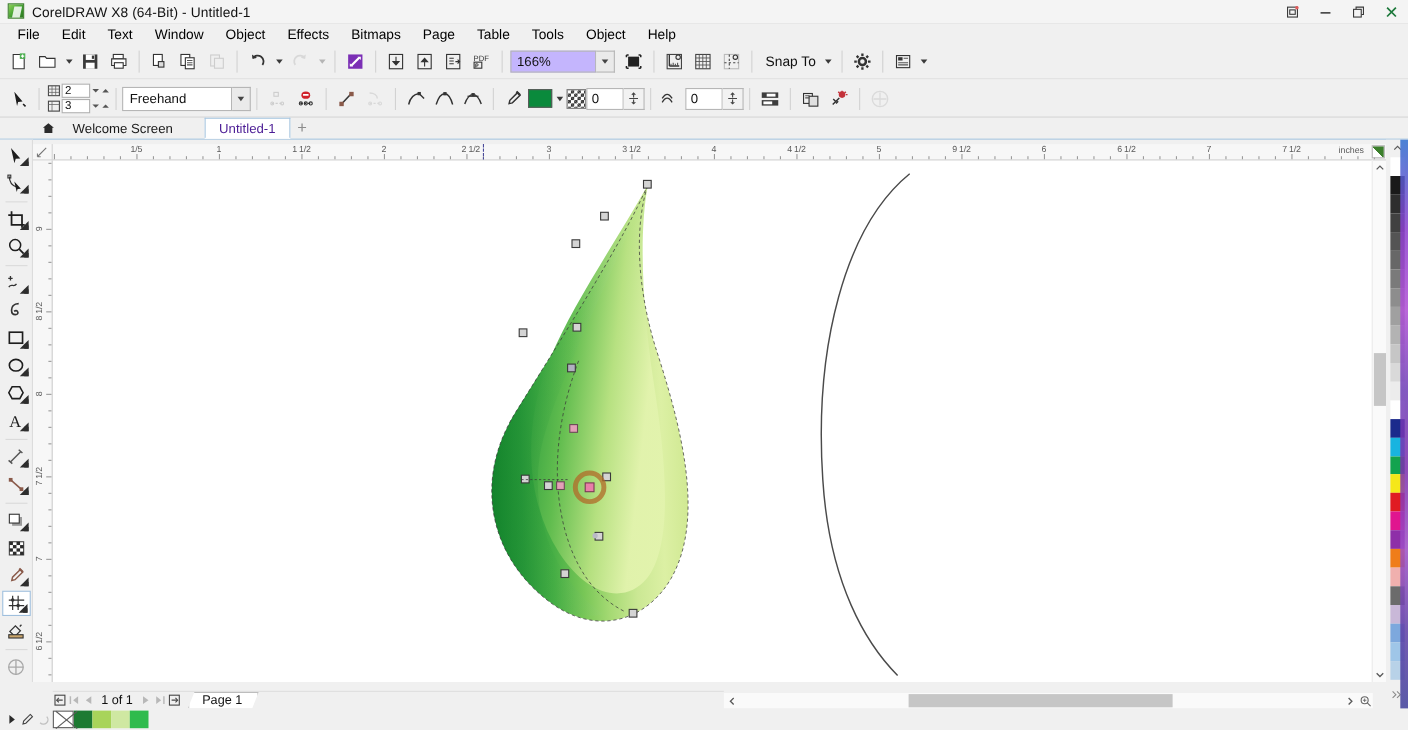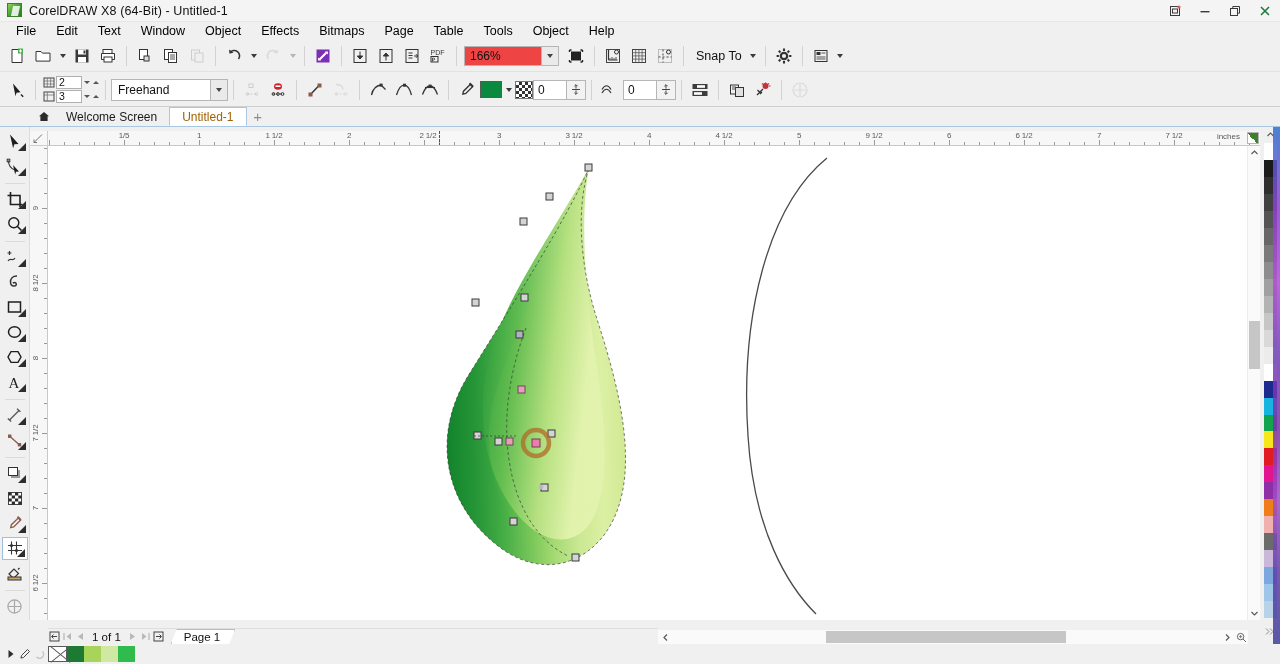--- a/index.html
+++ b/index.html
@@ -57,21 +57,21 @@
   .tb-btn.dis{ opacity:.33; }
   .tb-arrow{ width:13px;height:26px;display:flex;align-items:center;justify-content:center; }
   .tb-arrow:after{
     content:""; border-left:3.5px solid transparent; border-right:3.5px solid transparent;
     border-top:4px solid #3a3a3a; display:block;
   }
   .tb-arrow.dis:after{ border-top-color:#b5b5b5; }
   .sep{ width:1px;height:20px;background:#d2d2d2; margin:0 5px; }
 
   .zoom-combo{
-    width:78px;height:20px; background:#ef4444; border:1px solid #b6b6b6;
+    width:78px;height:20px; background:#c4b5fd; border:1px solid #b6b6b6;
     display:flex;align-items:center; font-size:12px; padding-left:5px; color:#111;
     margin-left:2px;
   }
   .zoom-drop{
     width:17px;height:20px;background:#eaeaea;border:1px solid #b6b6b6;border-left:none;
     display:flex;align-items:center;justify-content:center;
   }
   .zoom-drop:after{
     content:""; border-left:3.5px solid transparent;border-right:3.5px solid transparent;
     border-top:4px solid #444;
@@ -136,21 +136,21 @@
   .tabbar{
     position:absolute;left:0;top:107px;width:1280px;height:20px;
     background:#f0f0f0; display:flex;align-items:flex-end; padding-left:30px;
     border-bottom:1px solid #a9c7e0;
   }
   .doctab{
     height:19px;display:flex;align-items:center;gap:16px;padding:0 12px;font-size:12px;color:#1a1a1a;
   }
   .doctab.home{ padding-left:8px; }
   .doctab.active{
-    background:#ffffff;border:1px solid #a9c7e0;border-bottom:1px solid #fff;color:#a16207;
+    background:#ffffff;border:1px solid #a9c7e0;border-bottom:1px solid #fff;color:#4c1d95;margin-left:17px;
   }
   .home-ico{ width:12px;height:11px;position:relative; }
   .newtab{ width:22px;height:19px;display:flex;align-items:center;justify-content:center;color:#8d8d8d;font-size:15px; }
 
   
   .toolbox{
     position:absolute;left:0;top:127px;width:30px;height:493px;
     background:#f0f0f0;border-right:1px solid #dcdcdc;
     display:flex;flex-direction:column;align-items:center;padding-top:3px;
   }

